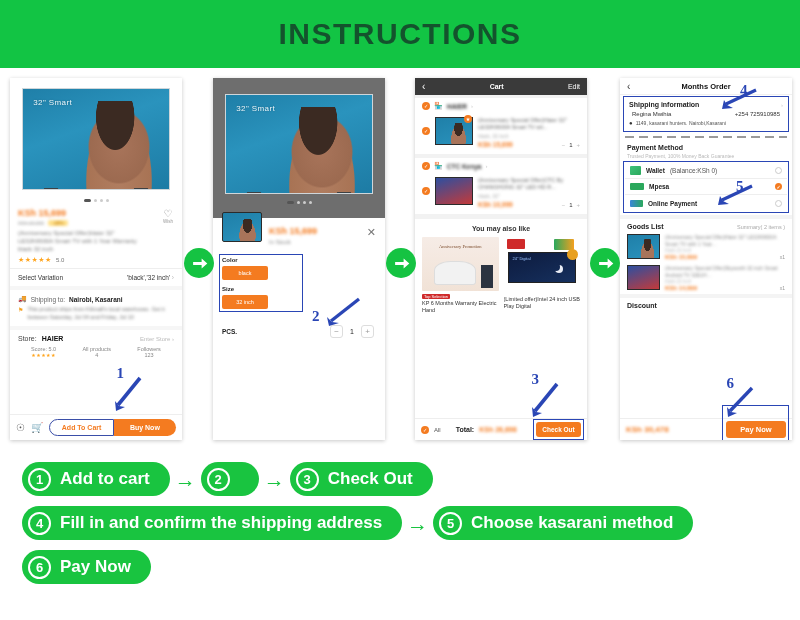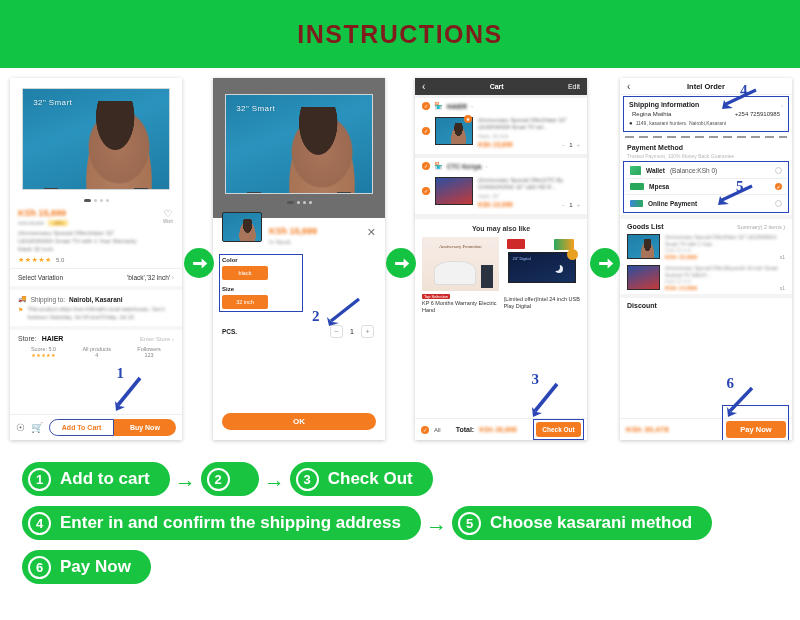--- a/index.html
+++ b/index.html
@@ -10,22 +10,22 @@
     overflow: hidden;
   }
 
   
   .header {
     width: 800px; height: 68px;
     background: #12c444;
     display: flex; align-items: center; justify-content: center;
   }
   .header-title {
-    color: #7f1d1d;
-    font-size: 25px;
+    color: #14532d;
+    font-size: 30px;
     font-weight: bold;
     letter-spacing: 1.5px;
   }
 
   
   .strip { position: relative; width: 800px; height: 382px; }
 
   .phone {
     position: absolute;
     top: 10px;
@@ -350,21 +350,20 @@
 
       <div style="display:flex;align-items:center;justify-content:space-between;padding:14px 11px 0 9px;">
         <span style="font-size:6.5px;font-weight:bold;color:#222;">PCS.</span>
         <span style="display:flex;align-items:center;gap:7px;">
           <span class="qty-btn" style="width:13px;height:13px;">−</span>
           <span style="font-size:7px;color:#222;">1</span>
           <span class="qty-btn" style="width:13px;height:13px;">+</span>
         </span>
       </div>
 
-      <div class="orange-pill" style="position:absolute;bottom:10px;left:9px;right:9px;height:17px;font-size:8px;">OK</div>
     </div>
 
     <div class="step-num" style="left:99px;top:230px;">2</div>
     <svg class="arrow-blue" style="left:108px;top:218px;width:40px;height:32px;" viewBox="0 0 40 32">
       <path d="M38 3 L11 26 L18 27 L8 30 L6 21 L11 26 Z" fill="#2a46b5"></path>
       <path d="M38 3 L10 25" stroke="#2a46b5" stroke-width="3.4" fill="none"></path>
     </svg>
   </div>
 
   <div class="phone" id="phone3">
@@ -478,21 +477,21 @@
     <svg class="arrow-blue" style="right:26px;bottom:22px;width:34px;height:36px;" viewBox="0 0 34 36">
       <path d="M30 2 L9 30 L15 31 L6 35 L5 25 L9 30 Z" fill="#2a46b5"></path>
       <path d="M30 2 L8 29" stroke="#2a46b5" stroke-width="3.6" fill="none"></path>
     </svg>
   </div>
 
   <div class="phone" id="phone4">
 
     <div style="height:17px;display:flex;align-items:center;justify-content:center;position:relative;background:#fff;border-bottom:1px solid #f0f0f0;">
       <span style="position:absolute;left:7px;font-size:10px;color:#333;">‹</span>
-      <span style="font-size:7.5px;font-weight:bold;color:#111;">Intel Order</span>
+      <span style="font-size:7.5px;font-weight:bold;color:#111;">Months Order</span>
     </div>
 
     <div style="position:relative;margin:3px 5px 0 5px;">
       <div class="hl-box" style="left:-2px;top:-2px;right:-2px;bottom:-2px;"></div>
       <div style="padding:3px 4px 4px 4px;background:#fff;">
         <div style="display:flex;align-items:center;justify-content:space-between;">
           <span class="p4-sect-title">Shipping information</span>
           <span style="font-size:6px;color:#ccc;">›</span>
         </div>
         <div style="display:flex;justify-content:space-between;margin-top:3px;padding:0 3px;font-size:6px;color:#333;">
@@ -614,21 +613,21 @@
       </div>
       <span class="chip-arrow">→</span>
       <div class="chip">
         <span class="num">3</span>
         <span>Check Out</span>
       </div>
     </div>
     <div class="legend-row">
       <div class="chip">
         <span class="num">4</span>
-        <span>Enter in and confirm the shipping address</span>
+        <span>Fill in and confirm the shipping address</span>
       </div>
       <span class="chip-arrow">→</span>
       <div class="chip">
         <span class="num">5</span>
         <span>Choose kasarani method</span>
       </div>
     </div>
     <div class="legend-row">
       <div class="chip">
         <span class="num">6</span>

